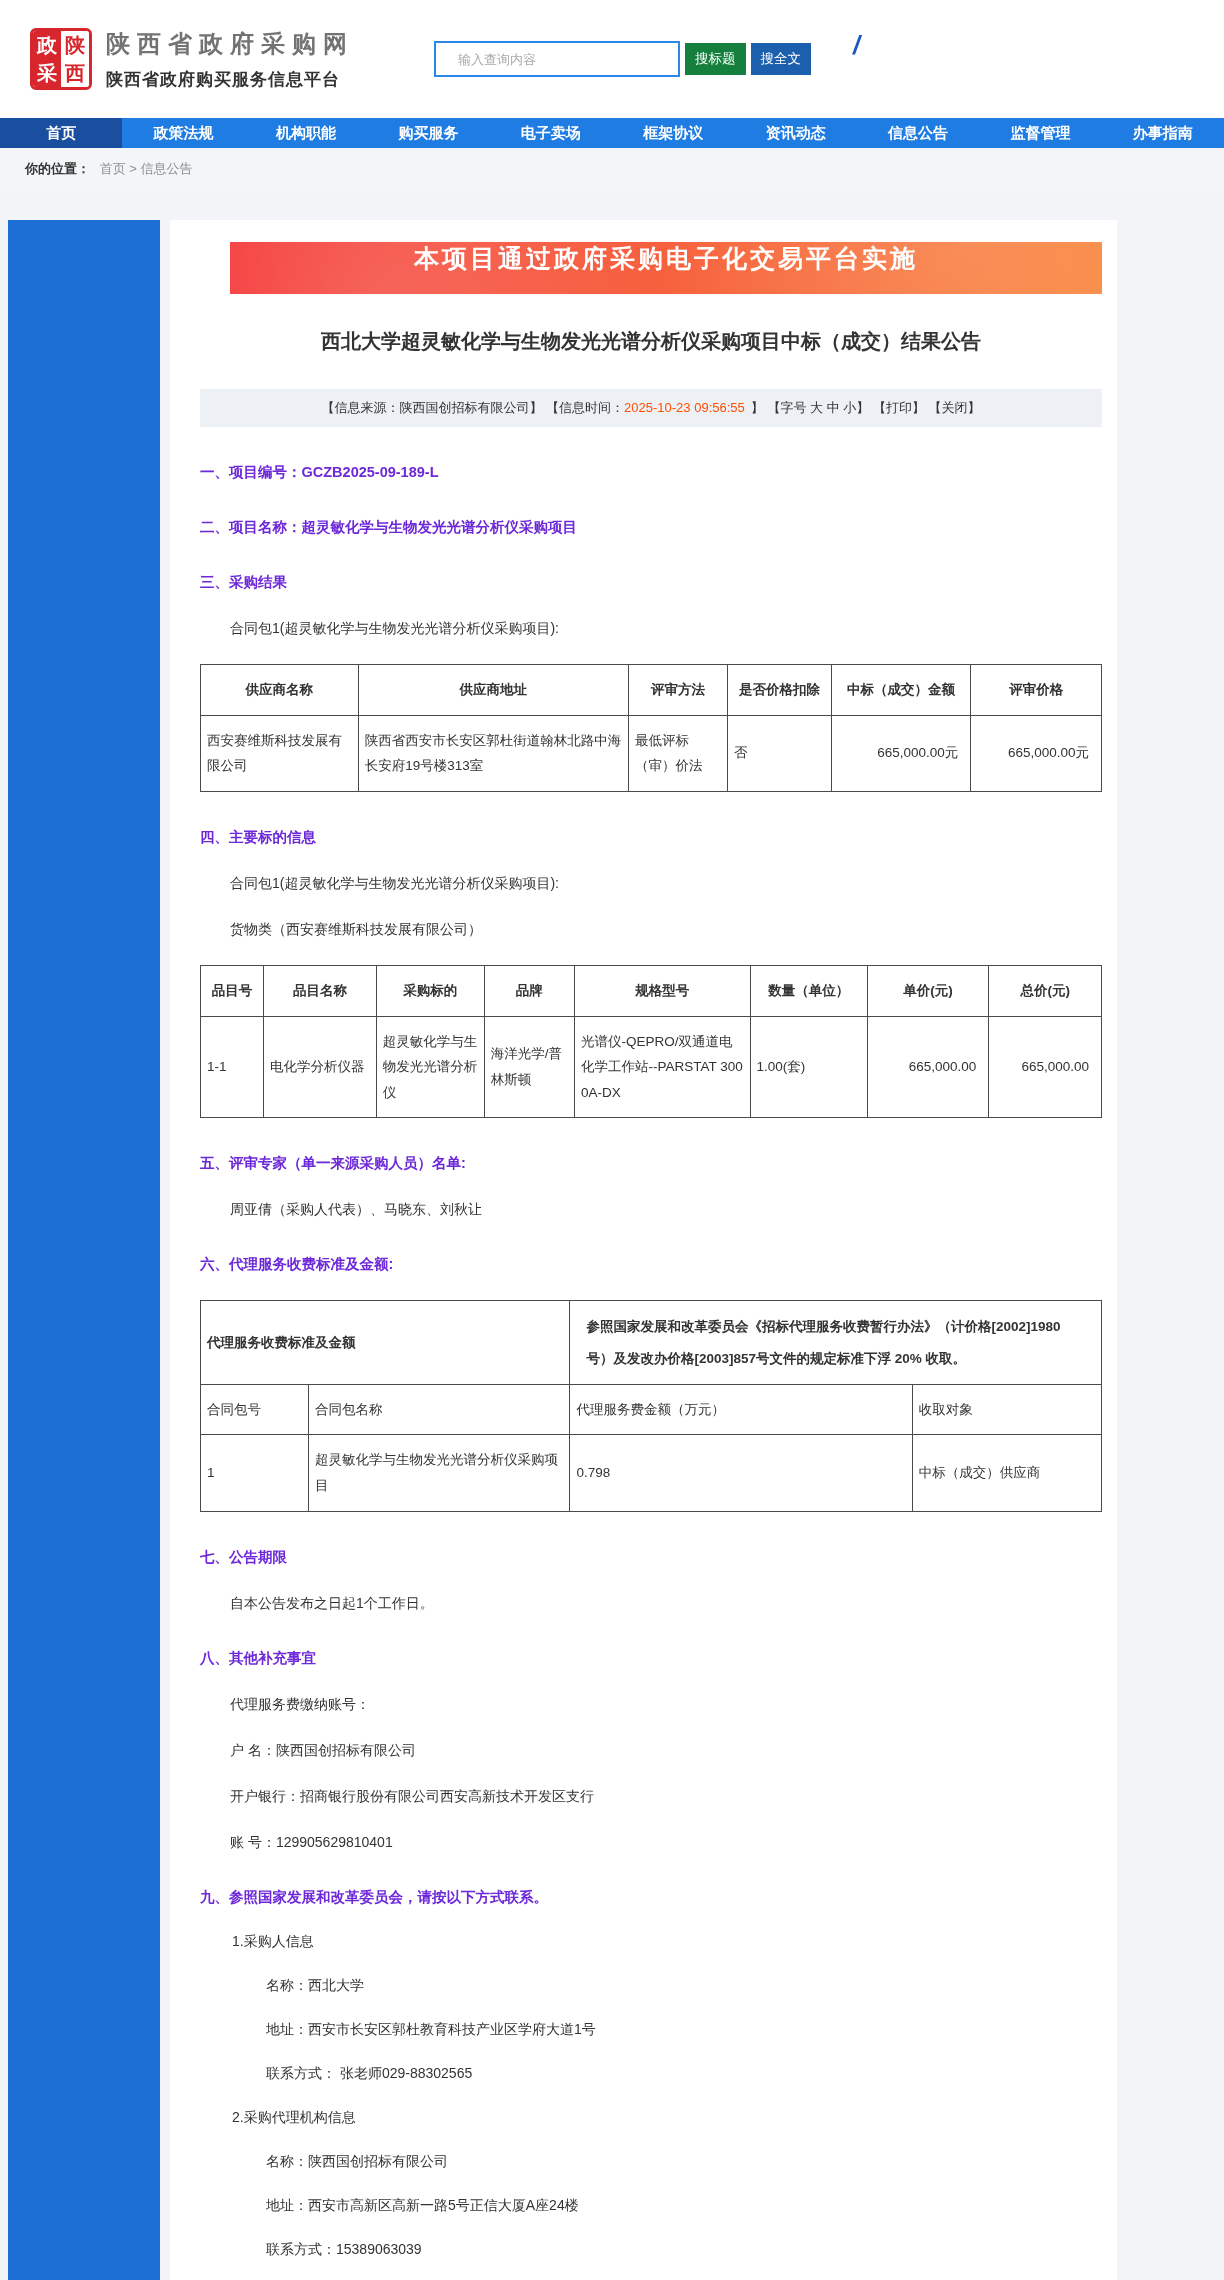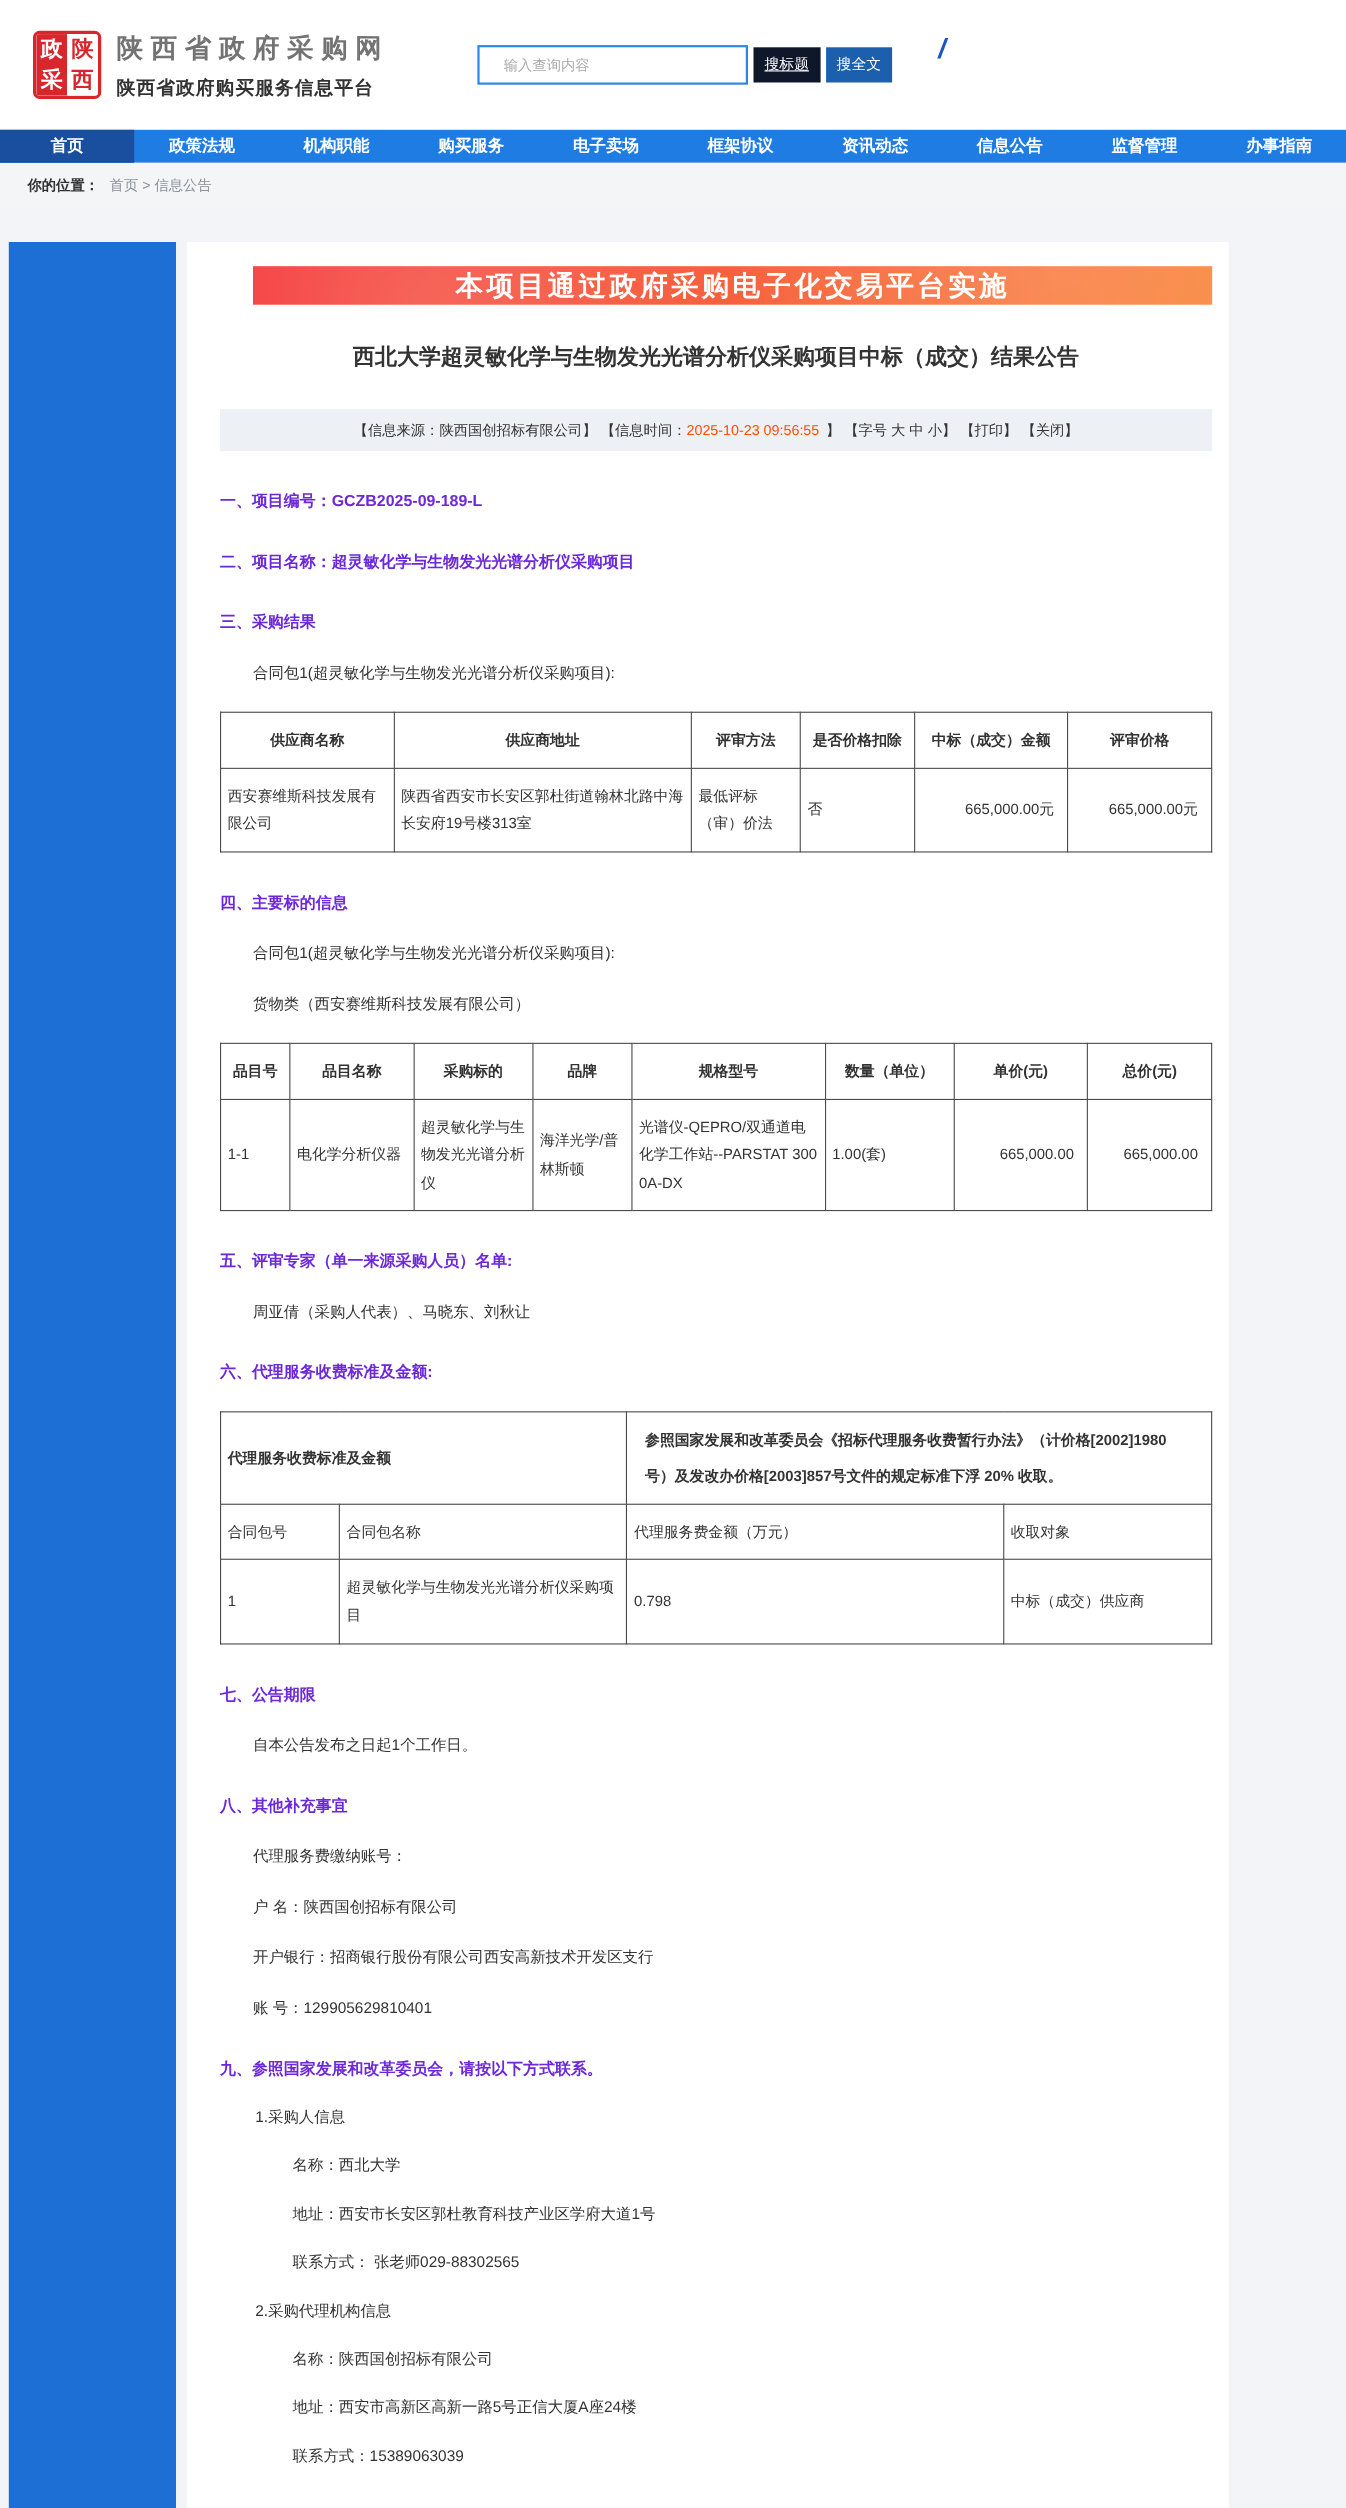--- a/index.html
+++ b/index.html
@@ -17,38 +17,38 @@
   .logo-col span { flex: 1; display: flex; align-items: center; justify-content: center; font-family: "Liberation Serif", serif; font-weight: bold; font-size: 20px; line-height: 1; }
   .logo-col.red { background: #d7262c; color: #fff; }
   .logo-col.white { background: #fff; color: #d7262c; }
   .brand-text { margin-left: 14px; }
   .site-title { font-size: 24px; font-weight: bold; letter-spacing: 7px; color: #737373; }
   .site-subtitle { font-size: 17px; font-weight: bold; letter-spacing: 1px; margin-top: 8px; color: #333; }
   .search { display: flex; align-items: center; margin-left: 80px; }
   .search input { width: 246px; height: 36px; border: 2px solid #2b87e8; padding: 0 22px; font-size: 13px; outline: none; color: #333; }
   .search input::placeholder { color: #aaa; }
   .search button { height: 32px; border: none; color: #fff; font-size: 13.5px; padding: 0 10px; cursor: pointer; }
-  .btn-title { background: #0f172a; margin-left: 5px; text-decoration: underline; }
+  .btn-title { background: #15803d; margin-left: 5px; }
   .btn-full { background: #1c5fac; margin-left: 5px; }
   .slash { margin-left: 42px; color: #1a55c0; font-size: 25px; font-style: italic; font-weight: bold; transform: translateY(-14px); }
   
   .mainnav { display: flex; height: 30px; background: #1e7ce2; }
   .nav-item { flex: 1; text-align: center; line-height: 30px; color: #fff; font-size: 15px; font-weight: bold; cursor: pointer; }
   .nav-item.active { background: #1a4e9e; }
   
   .breadcrumb { height: 42px; line-height: 42px; background: #f3f5f7; padding-left: 25px; font-size: 13px; }
   .bc-label { color: #333; font-weight: bold; text-align: center; }
   .bc-link, .bc-sep, .bc-current { color: #8a9199; }
   .bc-link { margin-left: 6px; cursor: pointer; }
   .bc-current { cursor: pointer; }
   
   .content-wrap { display: flex; align-items: stretch; background: #f2f4f7; padding: 30px 107px 26px 8px; min-height: 2064px; }
   .side-blue { width: 152px; flex: none; background: #1d6fd6; }
   .card { flex: 1; margin-left: 10px; background: #fff; padding: 22px 15px 55px 30px; }
-  .banner { margin-left: 30px; height: 35px; display: flex; align-items: center; justify-content: center;
+  .banner { margin-left: 30px; height: 52px; display: flex; align-items: flex-start; justify-content: center;
     background-image:
       radial-gradient(circle at 18% 130%, rgba(255,255,255,.16) 0, rgba(255,255,255,0) 38%),
       radial-gradient(circle at 84% -30%, rgba(255,255,255,.14) 0, rgba(255,255,255,0) 42%),
       linear-gradient(90deg, #f43b3b, #f9873f);
   }
   .banner span { color: #fff; font-size: 25px; font-weight: 900; letter-spacing: 3px; }
   .art-title { text-align: center; font-size: 20px; font-weight: bold; color: #333; margin: 34px 30px 0 30px; }
   .meta { margin-top: 34px; background: #edf0f4; padding: 10px 0; text-align: center; font-size: 13px; color: #333; }
   .meta .red { color: #ff4e00; }
   .meta-link { cursor: pointer; }

